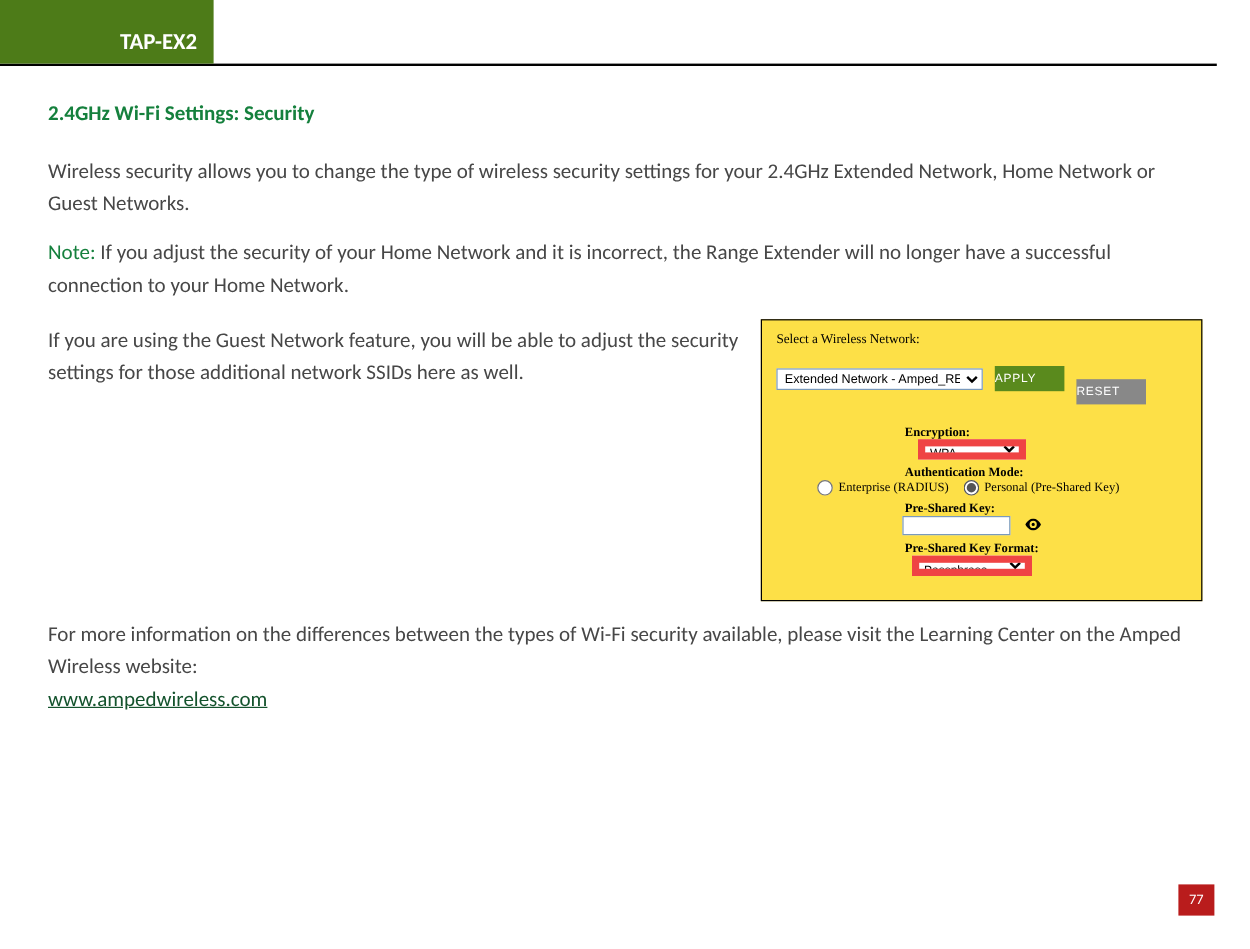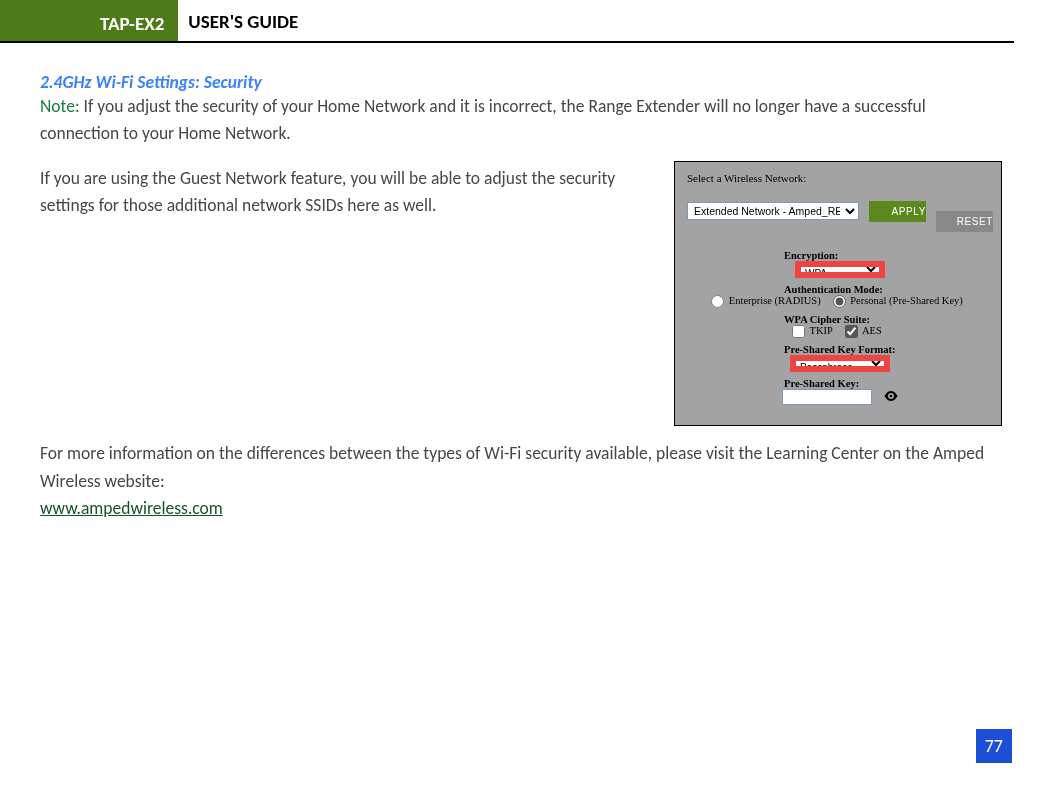--- a/index.html
+++ b/index.html
@@ -15,61 +15,61 @@
     display: flex;
     align-items: stretch;
     border-bottom: 2px solid #000;
     margin: 0 28px 0 0;
   }
   .header-green {
     background: #4d7b18;
     color: #fff;
     font-weight: bold;
     font-size: 19px;
-    padding: 12px 14px 6px 100px;
+    padding: 24px 14px 6px 100px;
     display: flex;
     align-items: center;
   }
   .header-white {
     font-weight: bold;
     font-size: 19px;
     padding: 8px 0 6px 10px;
     display: flex;
     align-items: center;
     color: #000;
   }
   .content {
     padding: 28px 40px 0 40px;
   }
   .section-title {
     font-weight: bold;
     font-size: 17.5px;
-    color: #3b82f6;
-    font-style: italic;
+    color: #15803d;
+    margin-bottom: 24px;
   }
   .para {
     font-size: 17.5px;
     color: #474747;
     line-height: 1.55;
     margin-bottom: 14px;
   }
   .note-red { color: #15803d; }
   .link { color: #14532d; text-decoration: underline; }
   .row-with-figure {
     display: flex;
     gap: 18px;
     align-items: flex-start;
     margin-bottom: 14px;
   }
   .row-with-figure .text-col { flex: 1; }
   .figure {
-    width: 328px;
+    width: 368px;
     border: 1px solid #000;
-    background: #a3a3a3;
-    padding: 10px 8px 14px 12px;
+    background: #fde047;
+    padding: 10px 28px 14px 12px;
     font-family: "Times New Roman", serif;
     font-size: 11px;
     color: #000;
   }
   .fig-top-label {
     font-size: 11px;
     margin-bottom: 6px;
   }
   .fig-select-row {
     display: flex;
@@ -87,21 +87,21 @@
     padding: 0 2px;
   }
   .btn {
     font-family: Arial, sans-serif;
     font-size: 10px;
     letter-spacing: 0.6px;
     color: #fff;
     border: none;
     padding: 5px 0;
     width: 58px;
-    text-align: right;
+    text-align: left;
     cursor: pointer;
   }
   .btn-apply { background: #5a8a1d; }
   .btn-reset { background: #888; margin-top: 21px; }
   .fig-row {
     display: flex;
     align-items: center;
     margin-bottom: 6px;
     font-size: 10.5px;
     flex-direction: column;
@@ -131,37 +131,37 @@
     margin: 0 2px 0 0;
     vertical-align: middle;
     accent-color: #555;
   }
   .opt-lbl { font-size: 10.5px; font-weight: normal; margin-right: 6px; }
   .eye-icon { font-size: 13px; margin-left: 6px; color: #000; }
   .page-num {
     position: absolute;
     right: 30px;
     bottom: 28px;
-    background: #1d4ed8;
+    background: #b91c1c;
     color: #fff;
-    font-size: 18px;
+    font-size: 12px;
     padding: 6px 9px;
   }
 </style>
 </head>
 <body>
 
 <div class="header-bar">
   <div class="header-green">TAP-EX2</div>
-  <div class="header-white">USER'S GUIDE</div>
 </div>
 
 <div class="content">
   <div class="section-title">2.4GHz Wi-Fi Settings: Security</div>
 
+  <p class="para">Wireless security allows you to change the type of wireless security settings for your 2.4GHz Extended Network, Home Network or Guest Networks.</p>
 
   <p class="para">
     <span class="note-red">Note:</span><span> If you adjust the security of your Home Network and it is incorrect, the Range Extender will no longer have a successful connection to your Home Network.</span>
   </p>
 
   <div class="row-with-figure">
     <div class="text-col">
       <p class="para" style="margin-top:4px">If you are using the Guest Network feature, you will be able to adjust the security settings for those additional network SSIDs here as well.</p>
     </div>
 
@@ -191,55 +191,42 @@
             <input type="radio" name="auth" style="">
             <span>Enterprise (RADIUS)</span>
           </label>
           <label class="opt-lbl">
             <input type="radio" name="auth" checked="" style="">
             <span>Personal (Pre-Shared Key)</span>
           </label>
         </div>
       </div>
 
-      <div class="fig-row">
-        <div class="lbl">WPA Cipher Suite:</div>
-        <div class="val">
-          <label class="opt-lbl">
-            <input type="checkbox" style="">
-            <span>TKIP</span>
-          </label>
-          <label class="opt-lbl">
-            <input type="checkbox" checked="" style="">
-            <span>AES</span>
-          </label>
-        </div>
-      </div>
-
-      <div class="fig-row">
-        <div class="lbl">Pre-Shared Key Format:</div>
-        <div class="val">
-          <select class="small-select" style="width:100px">
-            <option>Passphrase</option>
-          </select>
-        </div>
-      </div>
 
       <div class="fig-row">
         <div class="lbl">Pre-Shared Key:</div>
         <div class="val">
           <input type="text" class="small-input" style="">
           <span class="eye-icon">
             <svg width="14" height="10" viewBox="0 0 14 10">
                 <path d="M7 0C3 0 0.5 5 0.5 5S3 10 7 10s6.5-5 6.5-5S11 0 7 0zm0 8a3 3 0 110-6 3 3 0 010 6z" fill="#000"></path>
                 <circle cx="7" cy="5" r="1.3" fill="#000"></circle>
               </svg>
           </span>
         </div>
       </div>
+
+      <div class="fig-row">
+        <div class="lbl">Pre-Shared Key Format:</div>
+        <div class="val">
+          <select class="small-select" style="width:100px">
+            <option>Passphrase</option>
+          </select>
+        </div>
+      </div>
     </div>
   </div>
 
   <p class="para">
     <span>For more information on the differences between the types of Wi-Fi security available, please visit the Learning Center on the Amped Wireless website: </span><br>
     <a href="#" class="link">www.ampedwireless.com</a>
   </p>
 </div>
 
 <div class="page-num">77</div>

